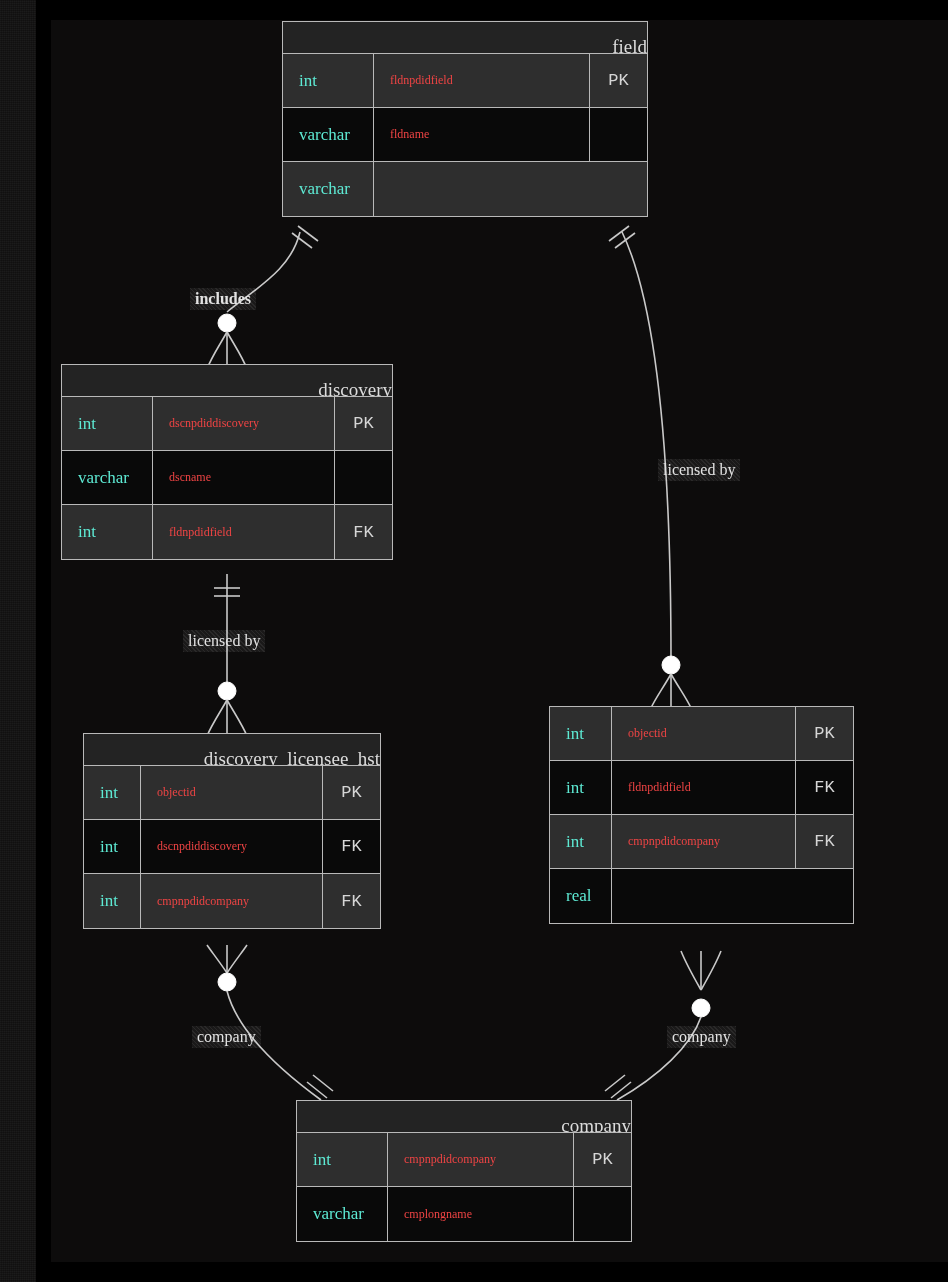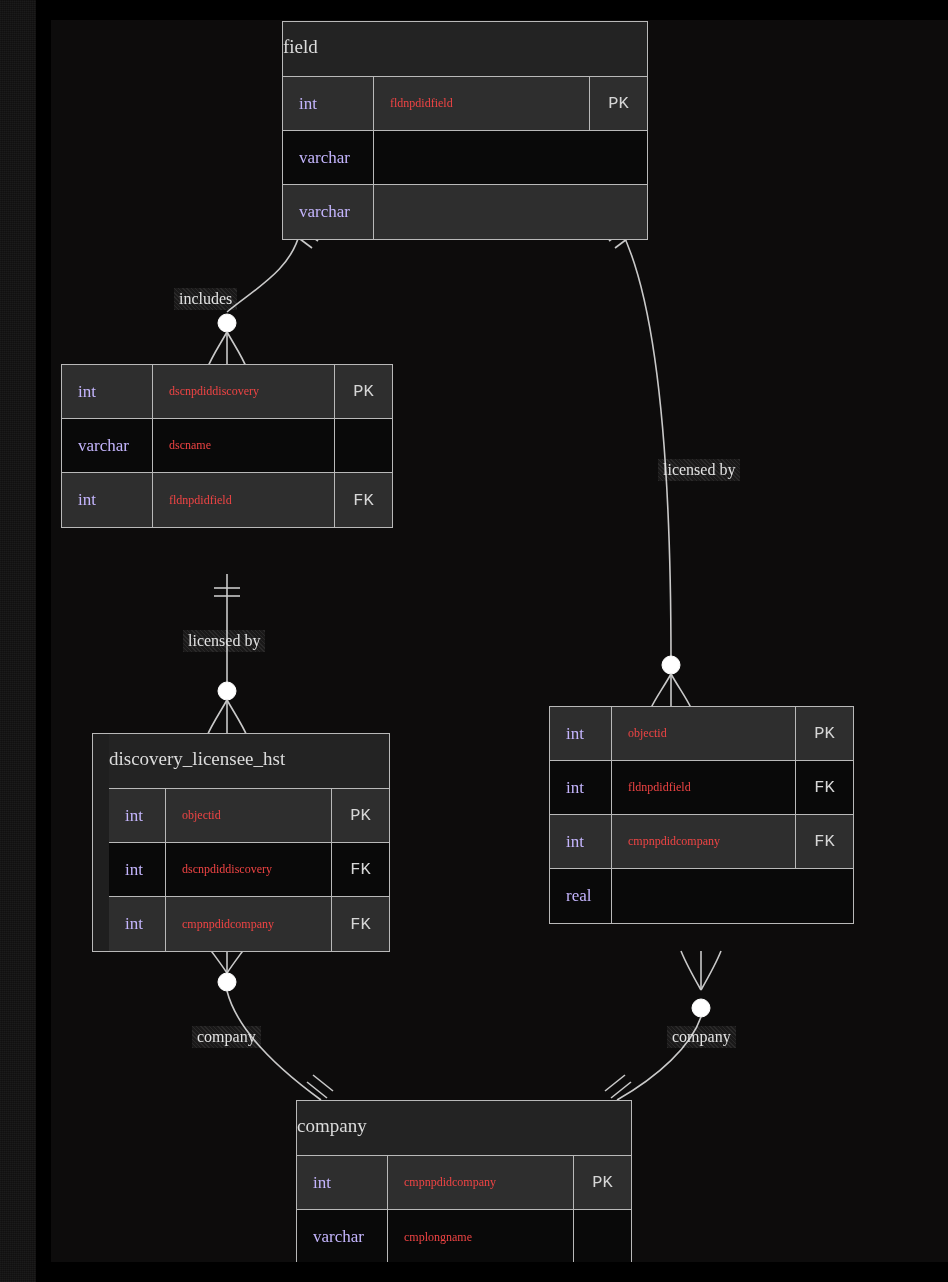--- a/index.html
+++ b/index.html
@@ -38,23 +38,23 @@
   }
 
   
   .entity {
     position: absolute;
     border: 1.5px solid #b9b9b9;
     background: #1f1f1f;
     color: #d9d9d9;
   }
   .entity .ent-title {
-    height: 55px;
+    height: 32px;
     line-height: 49px;
-    text-align: left;
+    text-align: right;
     font-size: 19px;
     background: #232323;
     border-bottom: 1.5px solid #b9b9b9;
     color: #dcdcdc;
     white-space: nowrap;
     overflow: hidden;
   }
   .ent-rows { display: block; }
   .ent-row {
     display: flex;
@@ -63,21 +63,21 @@
     background: #2e2e2e;
   }
   .ent-row:last-child { border-bottom: none; }
   .ent-row.alt { background: #090909; }
   .ent-row .c-type {
     flex: 0 0 auto;
     border-right: 1.5px solid #b9b9b9;
     display: flex; align-items: center;
     padding-left: 16px;
     font-size: 17px;
-    color: #c4b5fd;
+    color: #5eead4;
     white-space: nowrap;
     text-align: center;
   }
   .ent-row .c-name {
     flex: 1 1 auto;
     border-right: 1.5px solid #b9b9b9;
     display: flex; align-items: center;
     padding-left: 16px;
     font-size: 12px;
     color: #ef4444;
@@ -180,70 +180,72 @@
         <line x1="650" y1="931" x2="650" y2="970"></line>
         <path d="M 650 970 C 642 956, 634 941, 630 931"></path>
         <path d="M 650 970 C 658 956, 666 941, 670 931"></path>
         <circle cx="650" cy="988" r="9" class="card-zero"></circle>
         <path d="M 650 997 C 640 1026, 608 1056, 566 1080"></path>
         <line x1="580" y1="1062" x2="560" y2="1078"></line>
         <line x1="574" y1="1055" x2="554" y2="1071"></line>
       </g>
     </svg>
 
-    <div class="edge-label" style="left:123px; top:268px;">includes</div>
+    <div class="edge-label" style="left:139px; top:268px;font-weight:bold;">includes</div>
 
     <div class="edge-label" style="left:607px; top:439px;">licensed by</div>
 
     <div class="edge-label" style="left:132px; top:610px;">licensed by</div>
 
     <div class="edge-label" style="left:141px; top:1006px;">company</div>
 
     <div class="edge-label" style="left:616px; top:1006px;">company</div>
 
     <div class="entity" id="ent-field" style="left:231px; top:1px; width:366px;">
       <div class="ent-title">field</div>
       <div class="ent-rows">
         <div class="ent-row">
           <div class="c-type">int</div>
           <div class="c-name">fldnpdidfield</div>
           <div class="c-key">PK</div>
         </div>
         <div class="ent-row alt">
           <div class="c-type">varchar</div>
+          <div class="c-name">fldname</div>
           <div class="c-key"></div>
         </div>
         <div class="ent-row">
           <div class="c-type">varchar</div>
           <div class="c-key"></div>
         </div>
       </div>
     </div>
 
     <div class="entity" id="ent-discovery" style="left:10px; top:344px; width:332px;">
+      <div class="ent-title">discovery</div>
       <div class="ent-rows">
         <div class="ent-row">
           <div class="c-type">int</div>
           <div class="c-name">dscnpdiddiscovery</div>
           <div class="c-key">PK</div>
         </div>
         <div class="ent-row alt">
           <div class="c-type">varchar</div>
           <div class="c-name">dscname</div>
           <div class="c-key"></div>
         </div>
         <div class="ent-row">
           <div class="c-type">int</div>
           <div class="c-name">fldnpdidfield</div>
           <div class="c-key">FK</div>
         </div>
       </div>
     </div>
 
-    <div class="entity" id="ent-dlh" style="left:41px; top:713px; width:298px;padding-left:16px;">
+    <div class="entity" id="ent-dlh" style="left:32px; top:713px; width:298px;">
       <div class="ent-title">discovery_licensee_hst</div>
       <div class="ent-rows">
         <div class="ent-row">
           <div class="c-type">int</div>
           <div class="c-name">objectid</div>
           <div class="c-key">PK</div>
         </div>
         <div class="ent-row alt">
           <div class="c-type">int</div>
           <div class="c-name">dscnpdiddiscovery</div>

